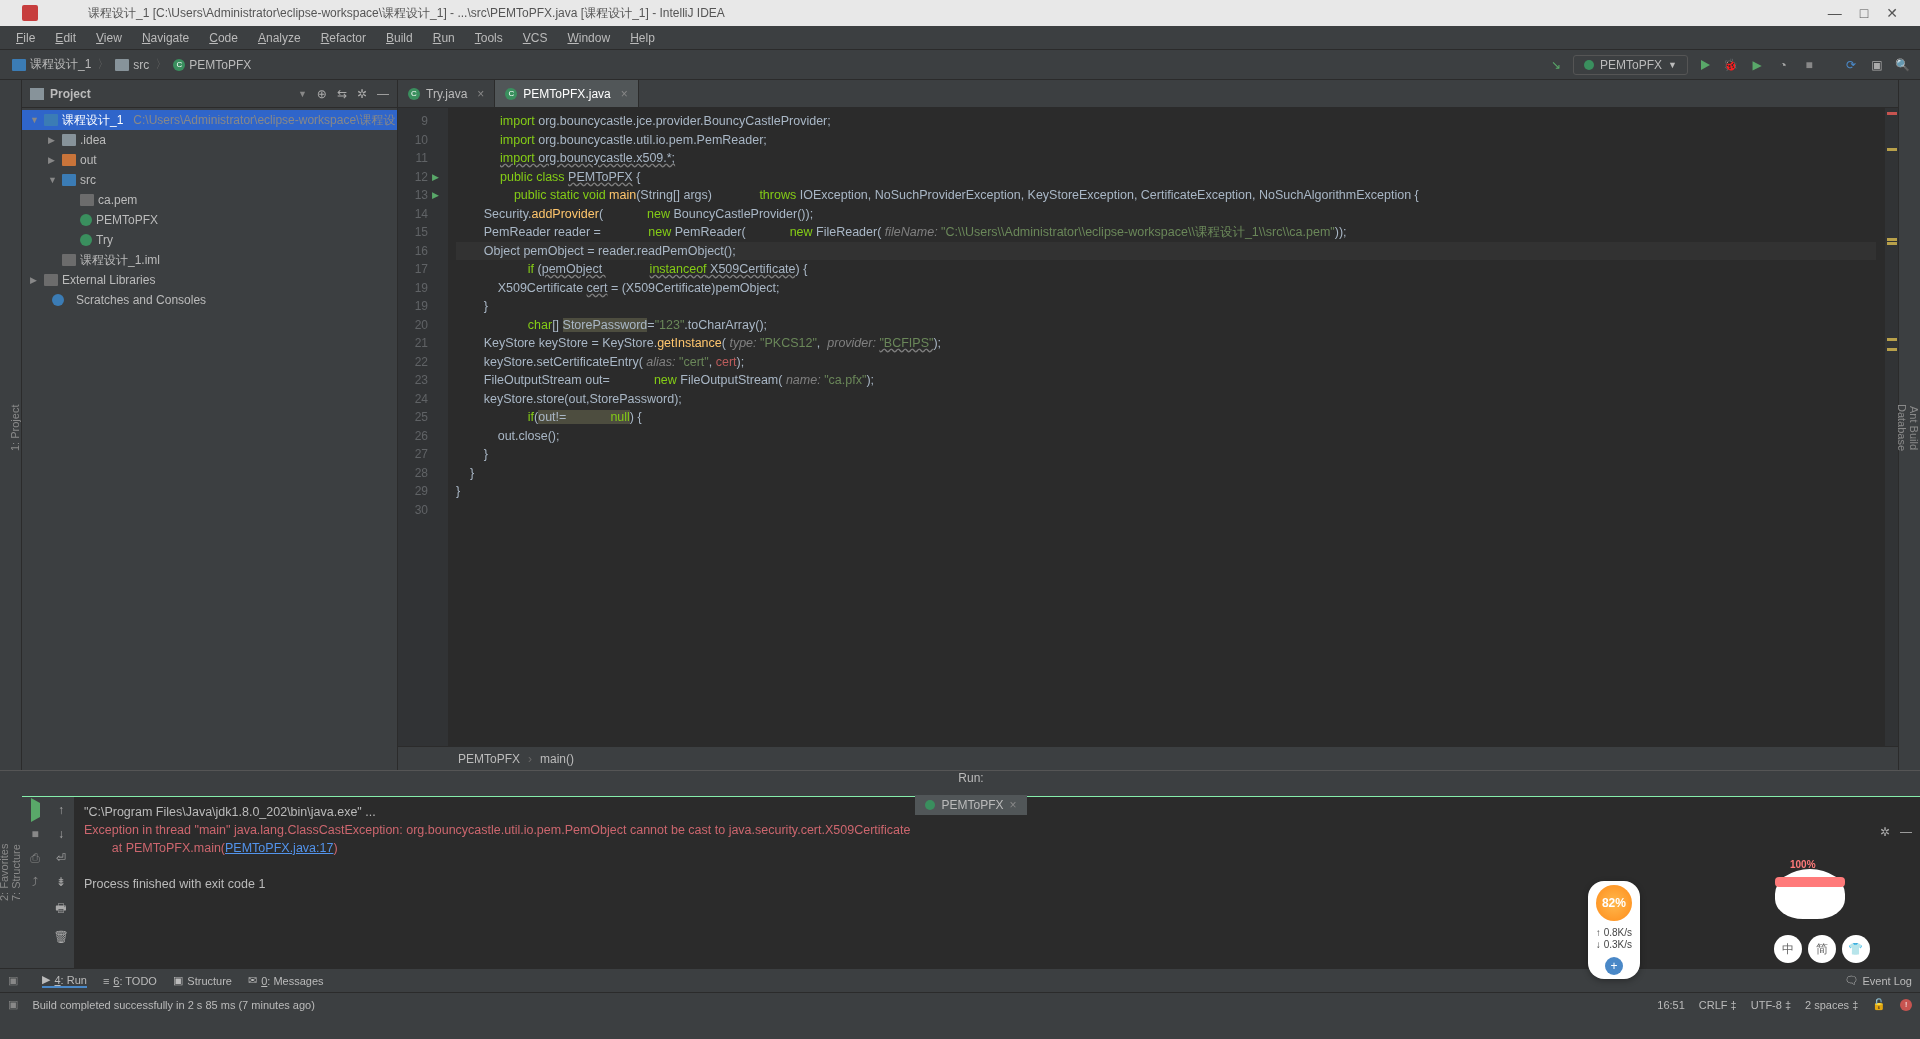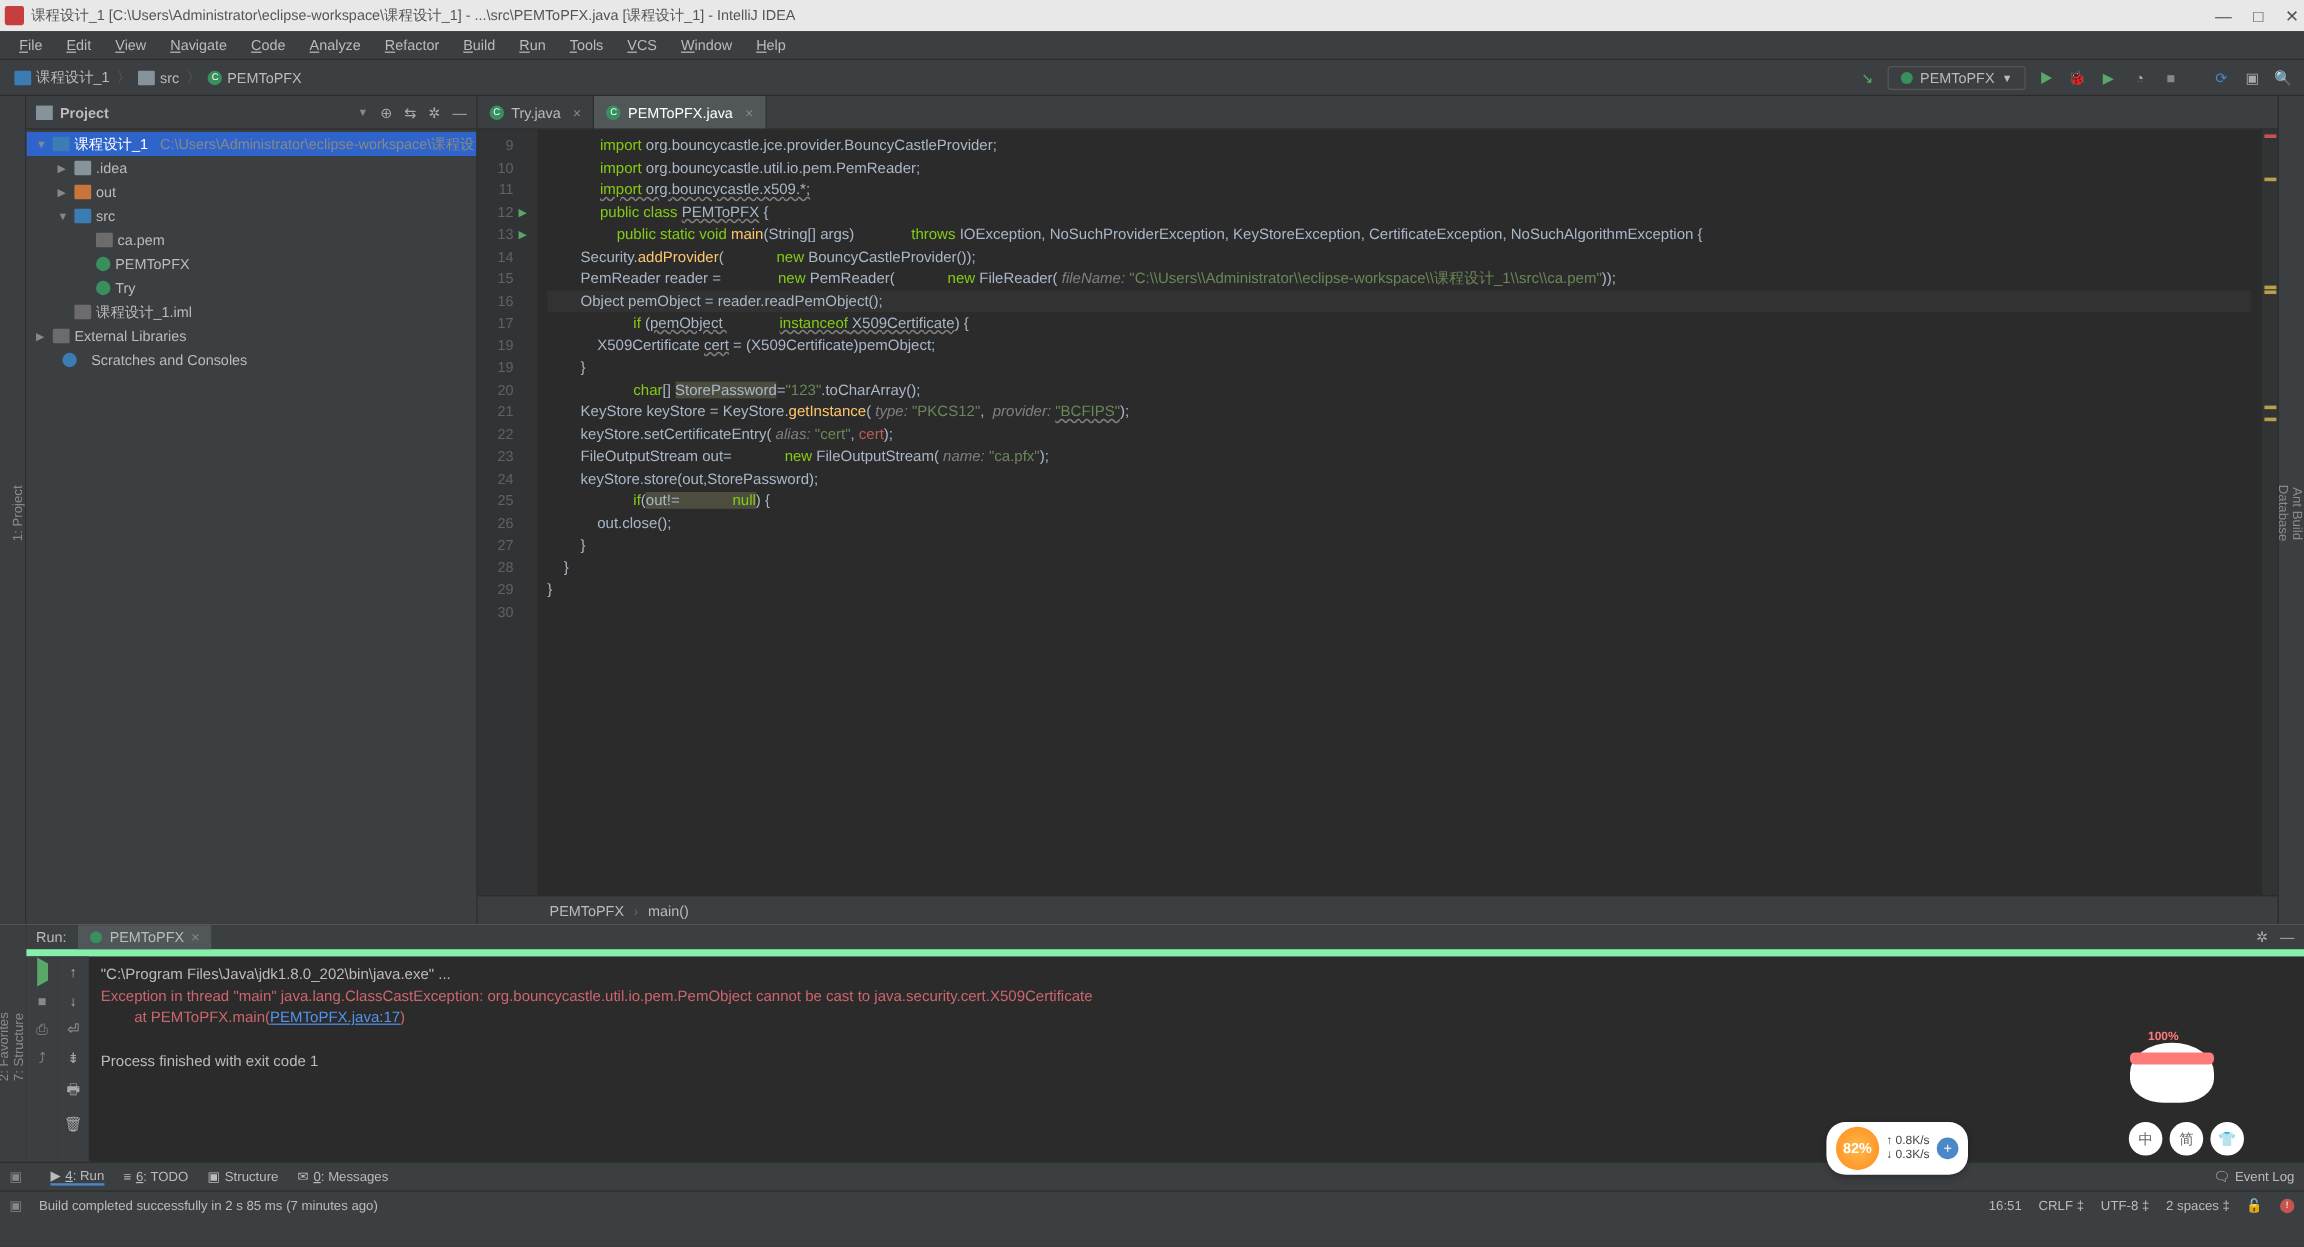--- a/index.html
+++ b/index.html
@@ -1,17 +1,17 @@
 <!DOCTYPE html>
 <html><head>
 <meta charset="utf-8">
 <style>
 * { margin:0; padding:0; box-sizing:border-box; font-family:"Segoe UI",Arial,sans-serif; }
 body { background:#3c3f41; color:#bbb; font-size:12px; width:1920px; height:1039px; overflow:hidden; position:relative; }
-.titlebar { height:26px; background:#e8e8e8; color:#555; display:flex; align-items:center; padding:0 4px; font-size:12px; }
+.titlebar { height:26px; background:#e8e8e8; color:#555; display:flex; align-items:center; padding:0 22px; font-size:12px;gap:44px; }
 .titlebar .icon { width:16px; height:16px; background:#c73e3e; margin-right:6px; border-radius:2px; }
 .titlebar .txt { flex:1; }
 .winctrl { display:flex; gap:18px; color:#555; font-size:14px; }
 .menubar { height:24px; background:#3c3f41; display:flex; align-items:center; padding:0 8px; gap:4px; border-bottom:1px solid #2b2b2b; }
 .menubar span { padding:2px 8px; cursor:pointer; }
 .menubar span u { text-decoration:underline; }
 .navbar { height:30px; background:#3c3f41; display:flex; align-items:center; padding:0 8px; border-bottom:1px solid #2b2b2b; }
 .crumb { display:flex; align-items:center; gap:4px; padding:0 4px; }
 .crumb .fi { width:14px; height:12px; background:#3b7cb5; border-radius:1px; }
 .crumb .ff { width:14px; height:12px; background:#87939a; border-radius:1px; }
@@ -63,36 +63,36 @@
 .right-rail { width:22px; background:#3c3f41; border-left:1px solid #2b2b2b; writing-mode:vertical-rl; text-align:center; font-size:11px; color:#8a8a8a; padding-top:6px;}
 .right-rail .lbl { padding:4px 0; }
 .marker-strip{width:14px;background:#313335;border-left:1px solid #2b2b2b;position:relative;}
 .marker-strip .m{position:absolute;left:2px;width:10px;height:3px;}
 .breadcrumb-code { height:24px; background:#3c3f41; border-top:1px solid #2b2b2b; display:flex; align-items:center; padding-left:60px; gap:8px; color:#bbb; font-size:12px;}
 .breadcrumb-code .sep{color:#666;}
 .bottom { height:198px; background:#2b2b2b; border-top:1px solid #555; display:flex; }
 .bottom-left-rail { width:22px; background:#3c3f41; writing-mode:vertical-rl; text-align:center; font-size:11px; color:#8a8a8a; padding-top:6px;}
 .bottom-left-rail .lbl{transform:rotate(180deg);padding:4px 0;}
 .runpanel { flex:1; display:flex; flex-direction:column; }
-.runhead { height:26px; background:#3c3f41; display:flex; align-items:center; padding:0 8px; gap:10px; border-bottom:6px solid #86efac; }
+.runhead { height:26px; background:#3c3f41; display:flex; align-items:center; padding:0 8px; gap:10px; border-bottom:1px solid #86efac;flex-direction:column; }
 .runhead .rtab{ background:#515658; padding:3px 10px; display:flex;align-items:center;gap:6px;}
 .runhead .tools{margin-left:auto;display:flex;gap:10px;color:#aaa;}
 .runbody { flex:1; display:flex; }
 .runside { width:26px; background:#3c3f41; display:flex; flex-direction:column; align-items:center; padding-top:6px; gap:10px; }
 .runside2 { width:26px; background:#3c3f41; display:flex; flex-direction:column; align-items:center; padding-top:6px; gap:10px; }
 .console { flex:1; padding:6px 10px; font-family:Consolas,monospace; font-size:12.5px; line-height:18px; white-space:pre; color:#bbb; overflow:hidden;}
 .console .err{color:#cc666e;} .console .lnk{color:#5394ec;text-decoration:underline;}
 .toolstrip { height:24px; background:#3c3f41; border-top:1px solid #2b2b2b; display:flex; align-items:center; padding:0 8px; gap:16px; color:#bbb; font-size:11px;}
 .toolstrip .item{display:flex;align-items:center;gap:4px;}
 .toolstrip .item.active{border-bottom:2px solid #4a88c7;}
 .toolstrip .spacer{flex:1;}
 .statusbar { height:24px; background:#3c3f41; border-top:1px solid #2b2b2b; display:flex; align-items:center; padding:0 8px; color:#bbb; font-size:11px; gap:14px;}
 .statusbar .spacer{flex:1;}
 .statusbar .warn-red{width:12px;height:12px;background:#c75450;border-radius:50%;color:#fff;font-size:8px;display:flex;align-items:center;justify-content:center;}
-.floater{position:absolute;right:280px;bottom:60px;display:flex;align-items:center;background:#fff;border-radius:16px;padding:4px 8px;box-shadow:0 2px 6px rgba(0,0,0,.3);gap:6px;}
+.floater{position:absolute;right:280px;bottom:60px;display:flex;align-items:center;background:#fff;border-radius:16px;padding:4px 8px;box-shadow:0 2px 6px rgba(0,0,0,.3);gap:6px;flex-direction:column;}
 .floater .orb{width:36px;height:36px;border-radius:50%;background:radial-gradient(circle,#ffb84d,#ff8c1a);color:#fff;display:flex;align-items:center;justify-content:center;font-weight:bold;font-size:12px;}
 .floater .stats{font-size:10px;color:#444;line-height:12px;}
 .floater .plus{width:18px;height:18px;border-radius:50%;background:#4a88c7;color:#fff;display:flex;align-items:center;justify-content:center;font-size:12px;}
 .mascot{position:absolute;right:60px;bottom:100px;width:100px;height:80px;}
 .mascot .body{width:70px;height:50px;background:#fff;border-radius:50% 50% 40% 40%;position:absolute;top:10px;left:15px;}
 .mascot .band{position:absolute;top:18px;left:15px;width:70px;height:10px;background:#ff7a7a;border-radius:4px;}
 .mascot .txt{position:absolute;top:0px;left:30px;font-size:10px;color:#ff7a7a;font-weight:bold;}
 .mascot-btns{position:absolute;right:50px;bottom:76px;display:flex;gap:6px;}
 .mascot-btns .b{width:28px;height:28px;border-radius:50%;background:#fff;display:flex;align-items:center;justify-content:center;font-size:12px;color:#666;}
 </style>

